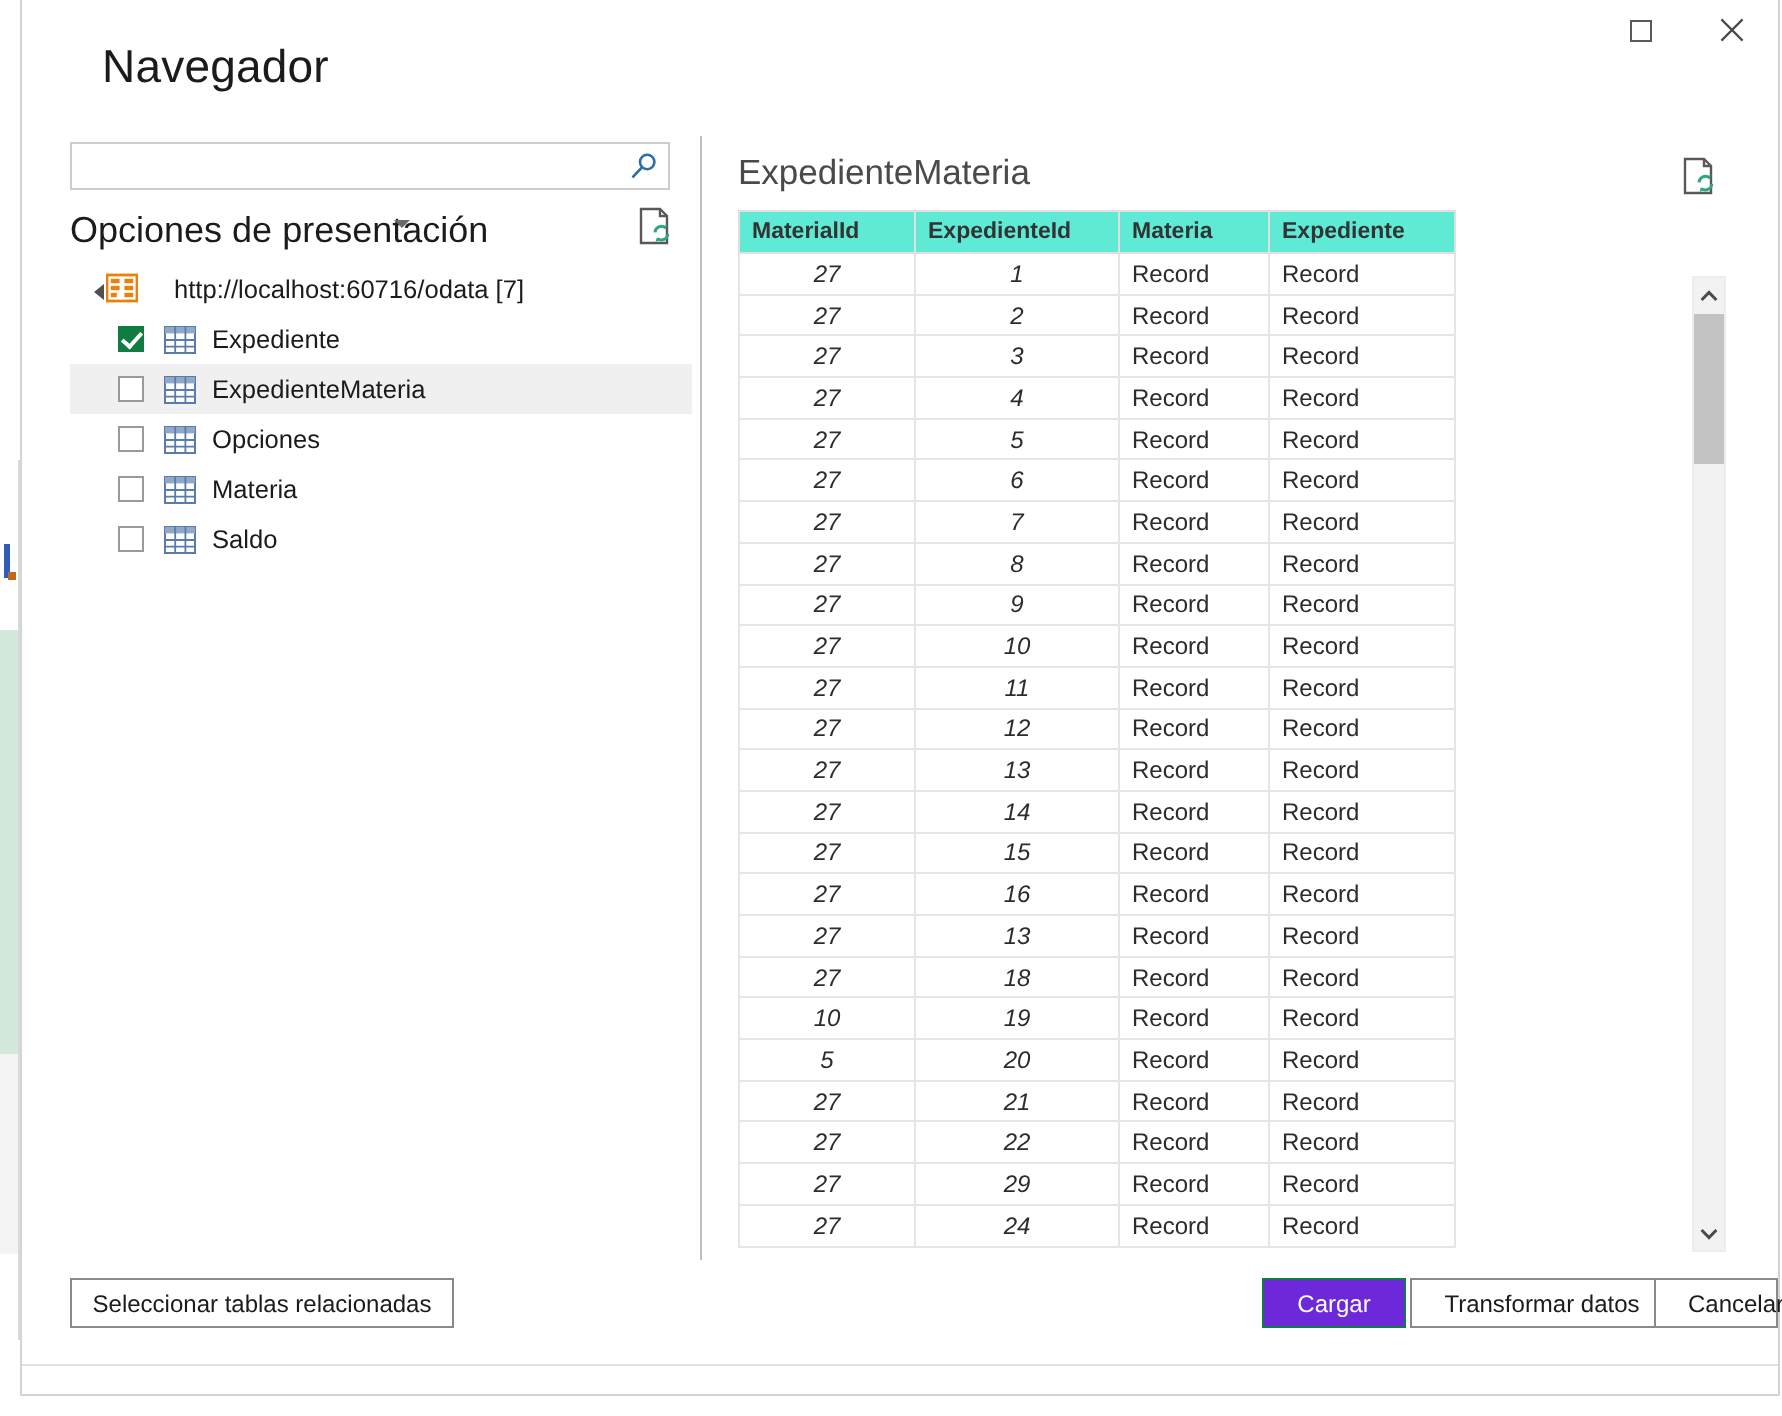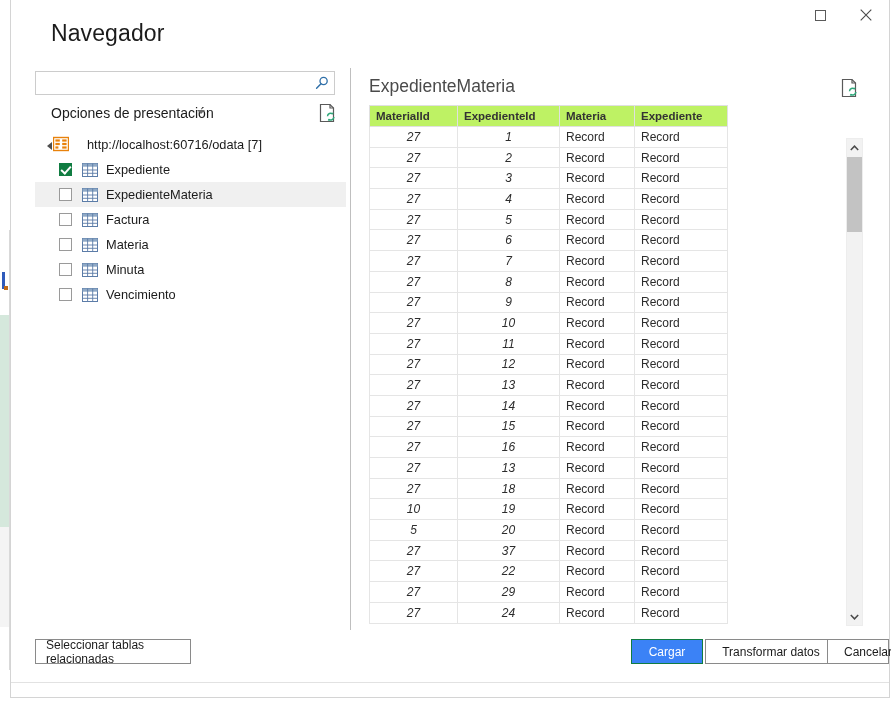--- a/index.html
+++ b/index.html
@@ -68,22 +68,22 @@
   }
   #search-icon-btn {
     position: absolute; right: 2px; top: 2px; width: 20px; height: 18px;
     display: flex; align-items: center; justify-content: center;
   }
 
   #options-row {
     position: absolute; left: 24px; top: 43px; width: 300px; height: 22px;
   }
   #options-label {
-    position: absolute; left: 16px; top: 2px;
-    font-size: 14px; color: #1b1b1b;
+    position: absolute; left: 0; top: 2px;
+    font-size: 18px; color: #1b1b1b;
   }
   #options-caret {
     position: absolute; left: 162px; top: 7px;
     width: 0; height: 0;
     border-left: 4px solid transparent;
     border-right: 4px solid transparent;
     border-top: 4px solid #6a6a6a;
   }
   #refresh-left { position: absolute; right: -2px; top: 0px; }
 
@@ -135,21 +135,21 @@
 
   
   #grid {
     position: absolute; left: 10px; top: 45px;
     width: 358px;
     border-collapse: collapse;
     table-layout: fixed;
     font-size: 12px;
   }
   #grid th {
-    background: #bef264;
+    background: #5eead4;
     border: 1px solid #e0e0e0;
     font-size: 11.5px; font-weight: bold; color: #333;
     text-align: left; padding: 0 6px; height: 21px;
     box-sizing: border-box;
     white-space: nowrap;
   }
   #grid td {
     border: 1px solid #e5e5e5;
     height: 20.7px; padding: 0 6px; color: #2c2c2c;
     box-sizing: border-box; white-space: nowrap;
@@ -184,24 +184,24 @@
   #footer { position: absolute; left: 0; right: 0; bottom: 0; height: 70px; }
   #footer-sep { position: absolute; left: 0; right: 0; top: 55px; height: 1px; background: #e2e2e2; }
   .btn {
     position: absolute; top: 12px;
     height: 25px; background: #ffffff;
     border: 1px solid #8a8a8a; box-sizing: border-box;
     font-family: "Liberation Sans", sans-serif; font-size: 12px; color: #1b1b1b;
     display: flex; align-items: center; justify-content: center;
     padding: 0 10px; cursor: default;
   }
-  #btn-related { left: 24px; width: 156px; }
+  #btn-related { left: 24px; width: 192px; }
   #btn-load {
     right: 186px; width: 72px;
-    background: #3b82f6; border-color: #107c41; color: #ffffff;
+    background: #6d28d9; border-color: #107c41; color: #ffffff;
   }
   #btn-transform { right: 52px; width: 132px; }
   #btn-cancel { right: 0px; width: 62px; padding-left: 30px; }
 </style>
 </head>
 <body>
 
 <div id="backdrop">
   <div class="bg-strip" id="bg-green"></div>
   <div class="bg-strip" id="bg-grey"></div>
@@ -296,21 +296,21 @@
           </div>
           <div class="tree-row">
             <span class="chk"></span>
             <span class="tbl-icon">
               <svg width="16" height="14" viewBox="0 0 16 14">
   <rect x="0.5" y="0.5" width="15" height="13" fill="#ffffff" stroke="#5b7ca8" stroke-width="1"></rect>
   <rect x="0.5" y="0.5" width="15" height="3.2" fill="#8fa9c6"></rect>
   <path d="M5.6 0.5 V13.5 M10.7 0.5 V13.5 M0.5 7 H15.5 M0.5 10.3 H15.5" stroke="#5b7ca8" stroke-width="0.9" fill="none"></path>
 </svg>
             </span>
-            <span class="tree-label">Factura</span>
+            <span class="tree-label">Opciones</span>
           </div>
           <div class="tree-row">
             <span class="chk"></span>
             <span class="tbl-icon">
               <svg width="16" height="14" viewBox="0 0 16 14">
   <rect x="0.5" y="0.5" width="15" height="13" fill="#ffffff" stroke="#5b7ca8" stroke-width="1"></rect>
   <rect x="0.5" y="0.5" width="15" height="3.2" fill="#8fa9c6"></rect>
   <path d="M5.6 0.5 V13.5 M10.7 0.5 V13.5 M0.5 7 H15.5 M0.5 10.3 H15.5" stroke="#5b7ca8" stroke-width="0.9" fill="none"></path>
 </svg>
             </span>
@@ -318,32 +318,21 @@
           </div>
           <div class="tree-row">
             <span class="chk"></span>
             <span class="tbl-icon">
               <svg width="16" height="14" viewBox="0 0 16 14">
   <rect x="0.5" y="0.5" width="15" height="13" fill="#ffffff" stroke="#5b7ca8" stroke-width="1"></rect>
   <rect x="0.5" y="0.5" width="15" height="3.2" fill="#8fa9c6"></rect>
   <path d="M5.6 0.5 V13.5 M10.7 0.5 V13.5 M0.5 7 H15.5 M0.5 10.3 H15.5" stroke="#5b7ca8" stroke-width="0.9" fill="none"></path>
 </svg>
             </span>
-            <span class="tree-label">Minuta</span>
-          </div>
-          <div class="tree-row">
-            <span class="chk"></span>
-            <span class="tbl-icon">
-              <svg width="16" height="14" viewBox="0 0 16 14">
-  <rect x="0.5" y="0.5" width="15" height="13" fill="#ffffff" stroke="#5b7ca8" stroke-width="1"></rect>
-  <rect x="0.5" y="0.5" width="15" height="3.2" fill="#8fa9c6"></rect>
-  <path d="M5.6 0.5 V13.5 M10.7 0.5 V13.5 M0.5 7 H15.5 M0.5 10.3 H15.5" stroke="#5b7ca8" stroke-width="0.9" fill="none"></path>
-</svg>
-            </span>
-            <span class="tree-label">Vencimiento</span>
+            <span class="tree-label">Saldo</span>
           </div>
         </div>
     </div>
   </div>
 
   <div id="v-divider"></div>
 
   <div id="right-pane">
 
     <div id="preview-title">ExpedienteMateria</div>
@@ -491,21 +480,21 @@
               <td>Record</td>
             </tr>
             <tr>
               <td class="num">5</td>
               <td class="num">20</td>
               <td>Record</td>
               <td>Record</td>
             </tr>
             <tr>
               <td class="num">27</td>
-              <td class="num">37</td>
+              <td class="num">21</td>
               <td>Record</td>
               <td>Record</td>
             </tr>
             <tr>
               <td class="num">27</td>
               <td class="num">22</td>
               <td>Record</td>
               <td>Record</td>
             </tr>
             <tr>

